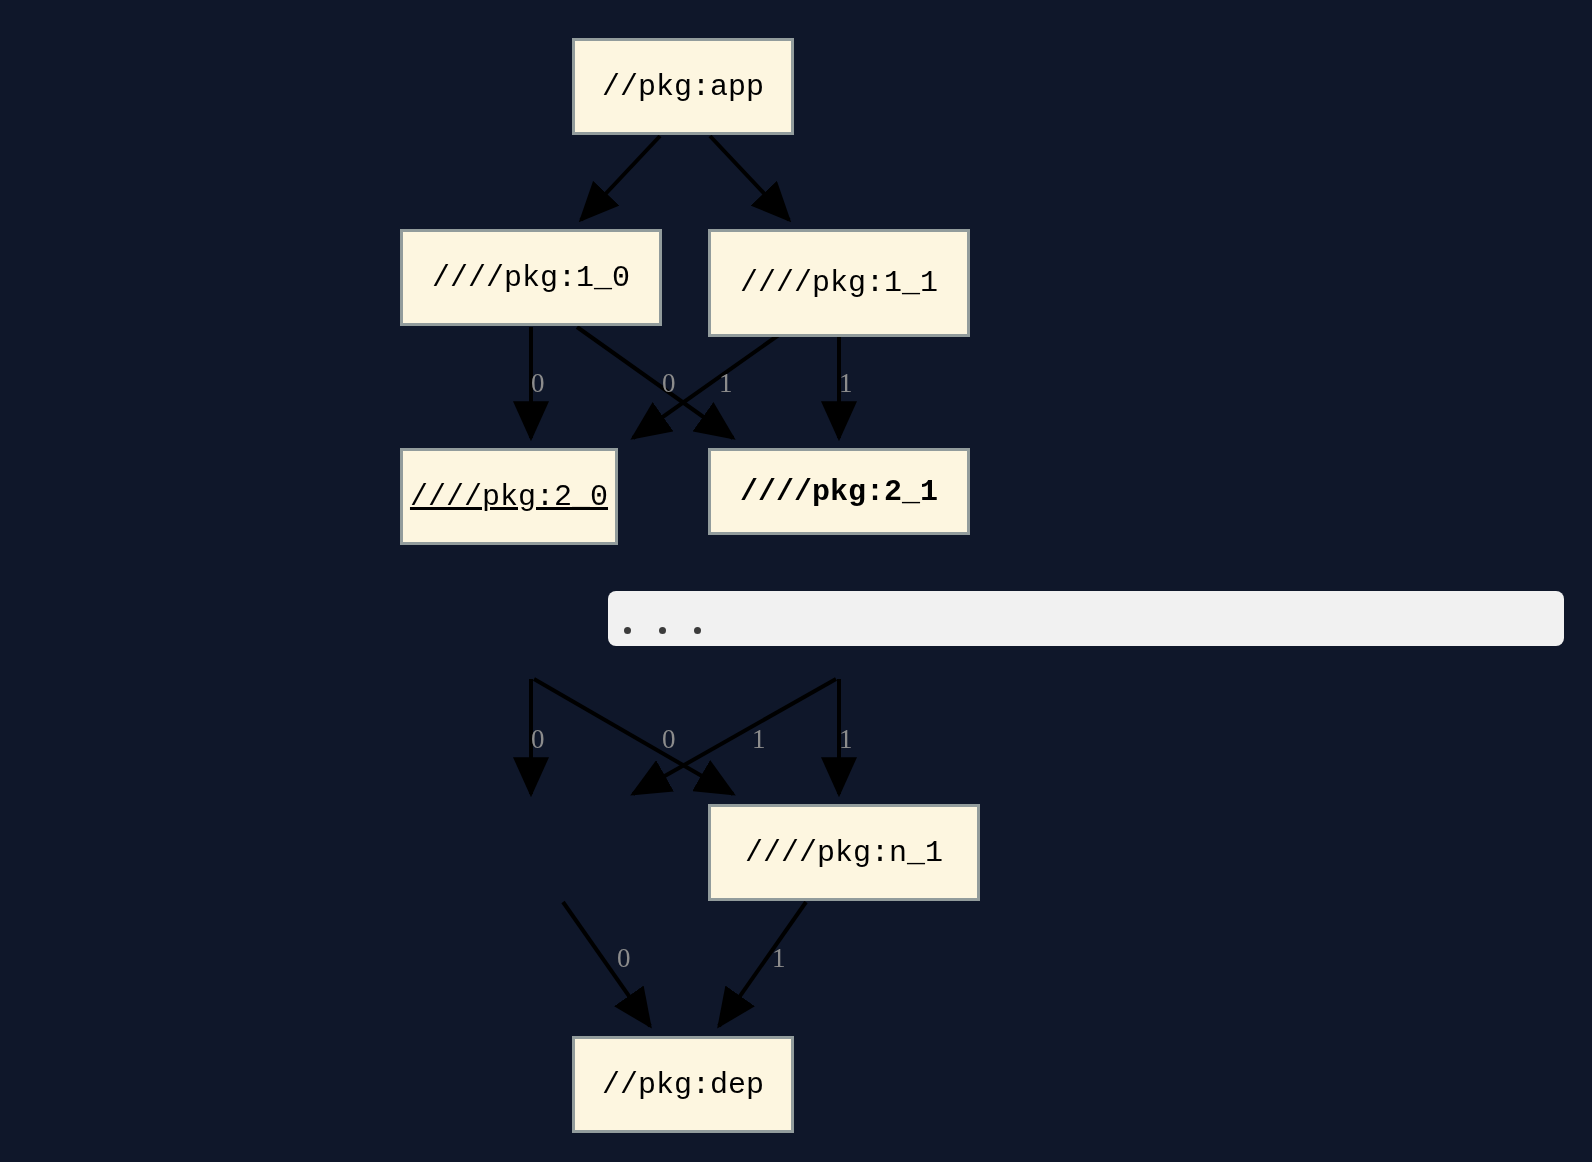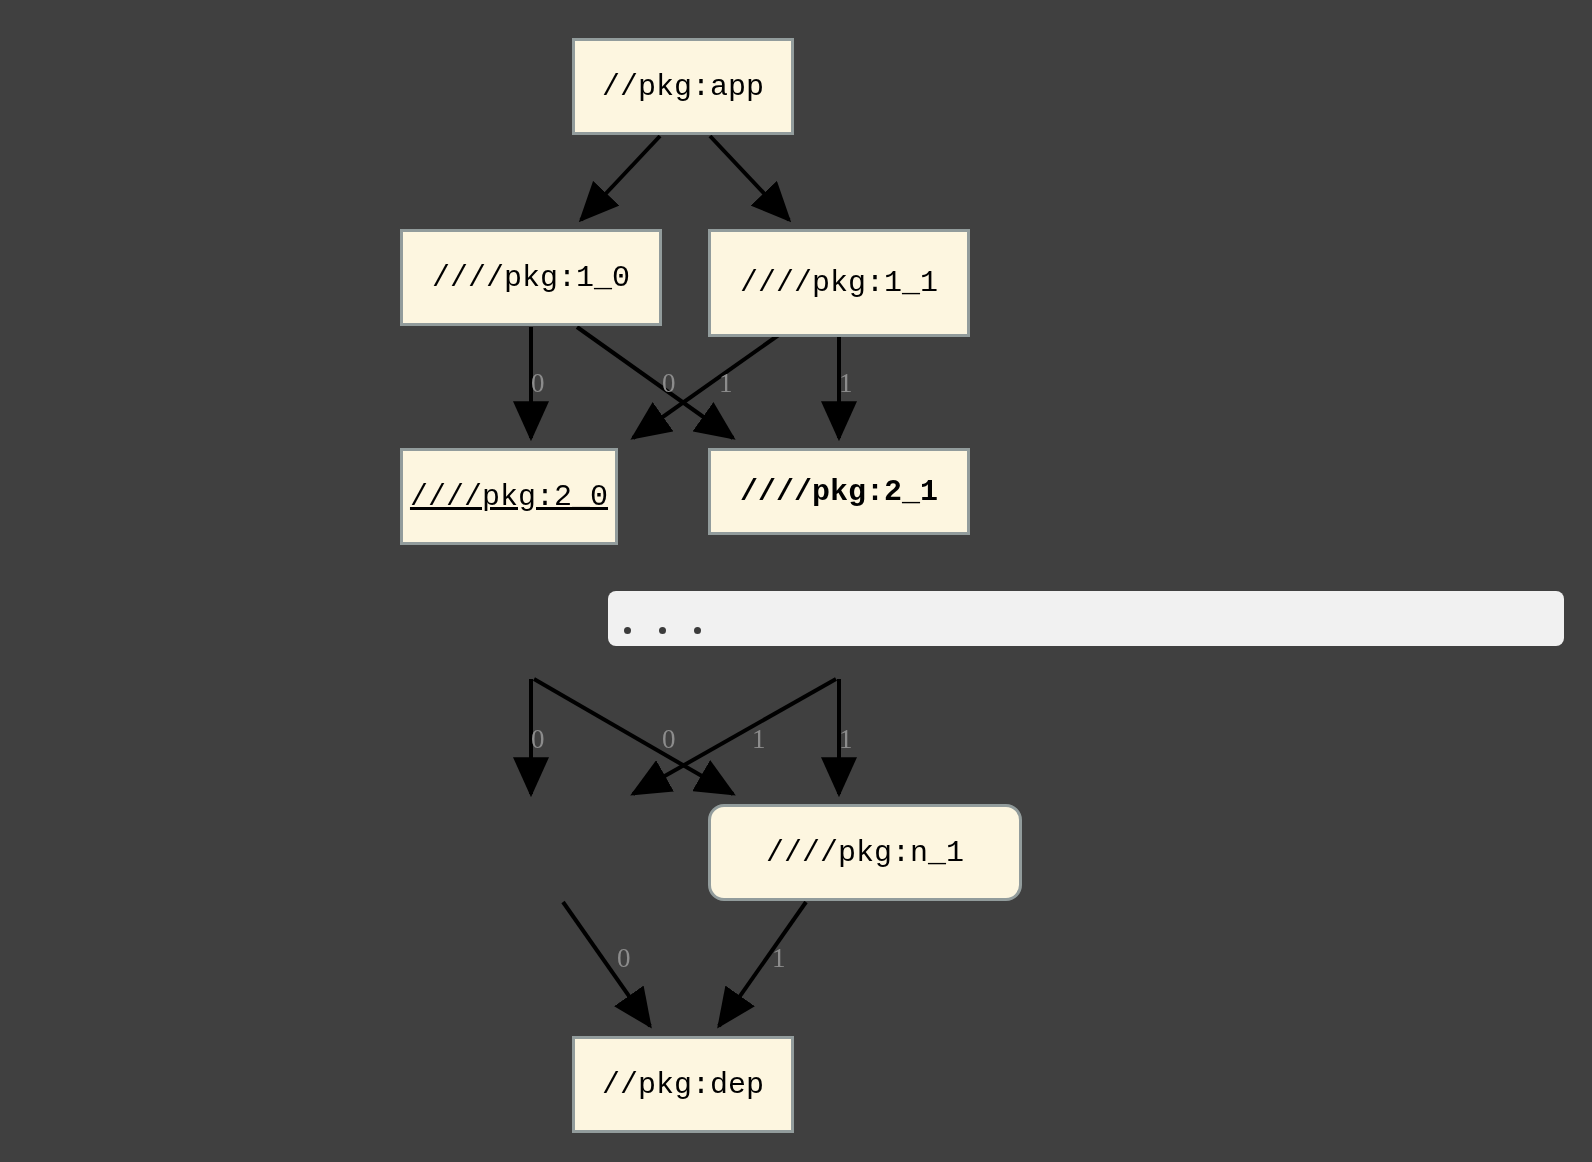--- a/index.html
+++ b/index.html
@@ -8,21 +8,21 @@
     padding: 0;
     background: #ffffff;
   }
   body {
     font-family: "Liberation Sans", sans-serif;
   }
   #canvas {
     position: relative;
     width: 1592px;
     height: 1162px;
-    background: #404040;
+    background: #0f172a;
     overflow: hidden;
   }
   svg.graph-layer {
     position: absolute;
     left: 0;
     top: 0;
     width: 1592px;
     height: 1162px;
     display: block;
   }
@@ -147,21 +147,21 @@
 
   <div class="node-box" style="left:400px; top:448px; width:218px; height:97px;text-decoration:underline;">
     <span>////pkg:2_0</span>
   </div>
 
   <div class="node-box" style="left:708px; top:448px; width:262px; height:87px;font-weight:bold;">
     <span>////pkg:2_1</span>
   </div>
 
 
-  <div class="node-box" style="left:708px; top:804px; width:314px; height:97px;border-radius:16px;">
+  <div class="node-box" style="left:708px; top:804px; width:272px; height:97px;">
     <span>////pkg:n_1</span>
   </div>
 
   <div class="node-box" style="left:572px; top:1036px; width:222px; height:97px;">
     <span>//pkg:dep</span>
   </div>
 
   <div class="ellipsis-band" style="left:608px; top:591px; width:956px; height:55px;">
     <div class="ellipsis-dots">
       <span></span>

